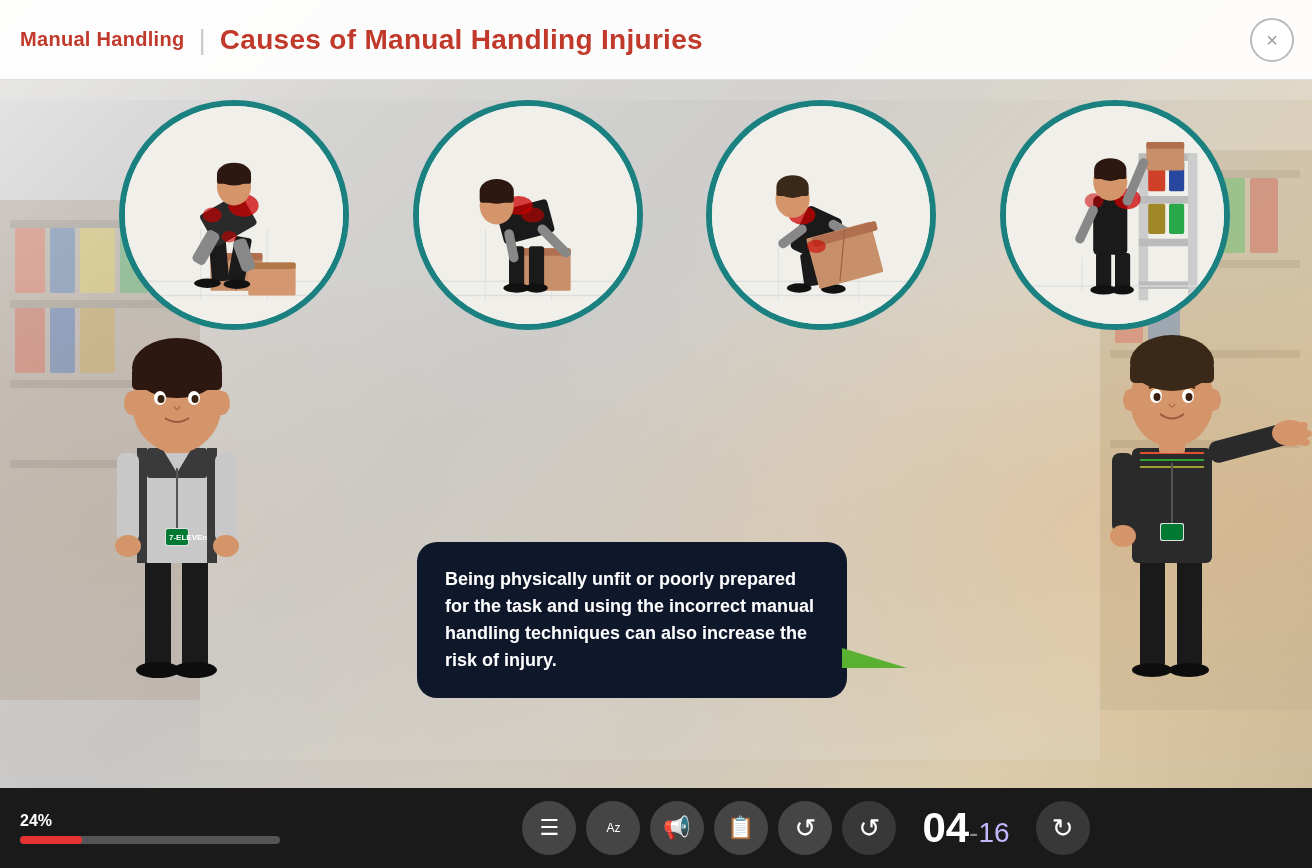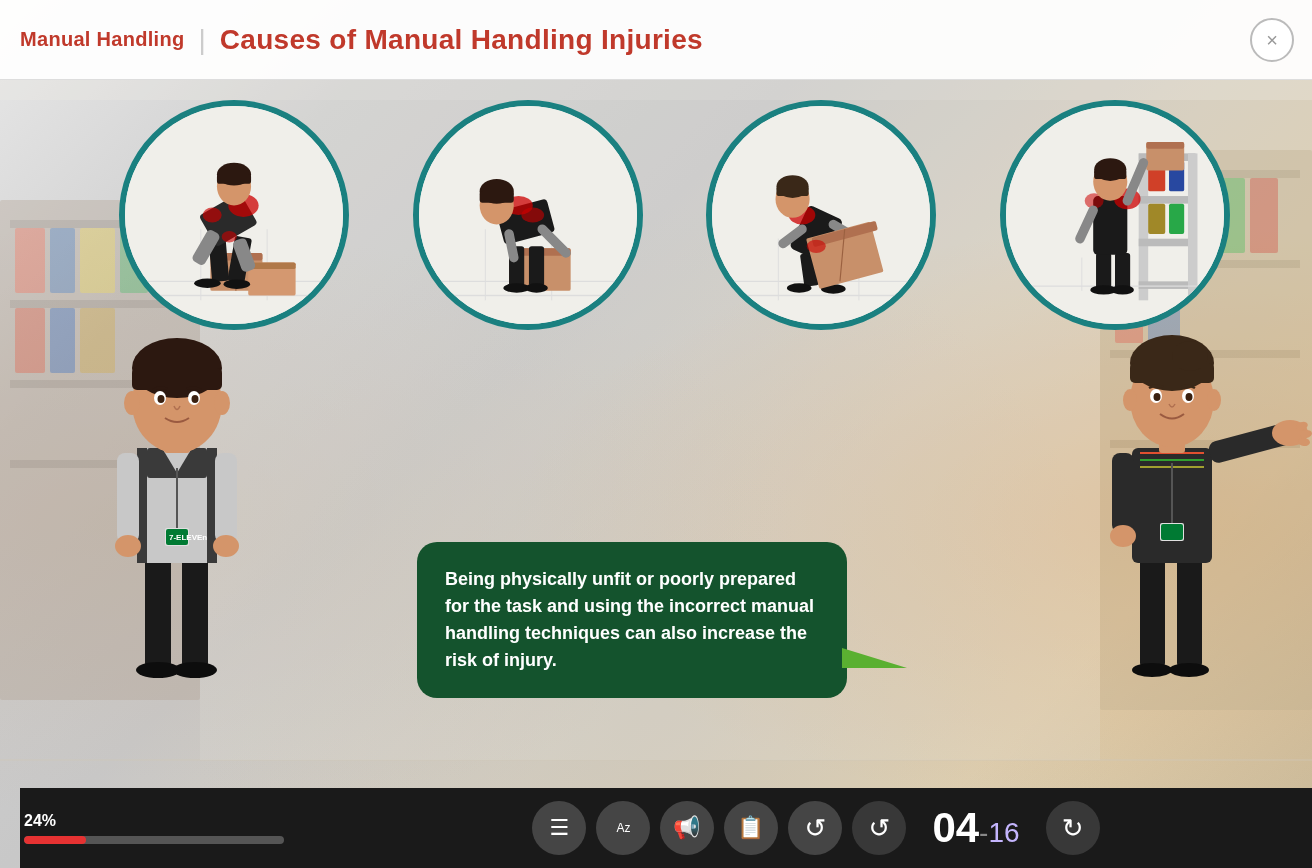--- a/index.html
+++ b/index.html
@@ -161,21 +161,21 @@
       height: 420px;
       z-index: 7;
     }
 
     
     #speech-bubble {
       position: absolute;
       left: 380px;
       bottom: 90px;
       width: 430px;
-      background: #14532d;
+      background: #0f172a;
       border-radius: 20px;
       padding: 24px 28px;
       z-index: 8;
       color: white;
       font-size: 18px;
       font-weight: 600;
       line-height: 1.5;
     }
 
     #speech-bubble::after {
@@ -194,23 +194,22 @@
     #toolbar {
       position: absolute;
       bottom: 0;
       left: 0;
       right: 0;
       height: 80px;
       background: #1a1a1a;
       z-index: 10;
       display: flex;
       align-items: center;
-      padding: 0 4px;
+      padding: 0 20px;
       gap: 0;
-      margin-left: 20px;
     }
 
     
     #progress-section {
       display: flex;
       flex-direction: column;
       gap: 6px;
       min-width: 300px;
     }
 

